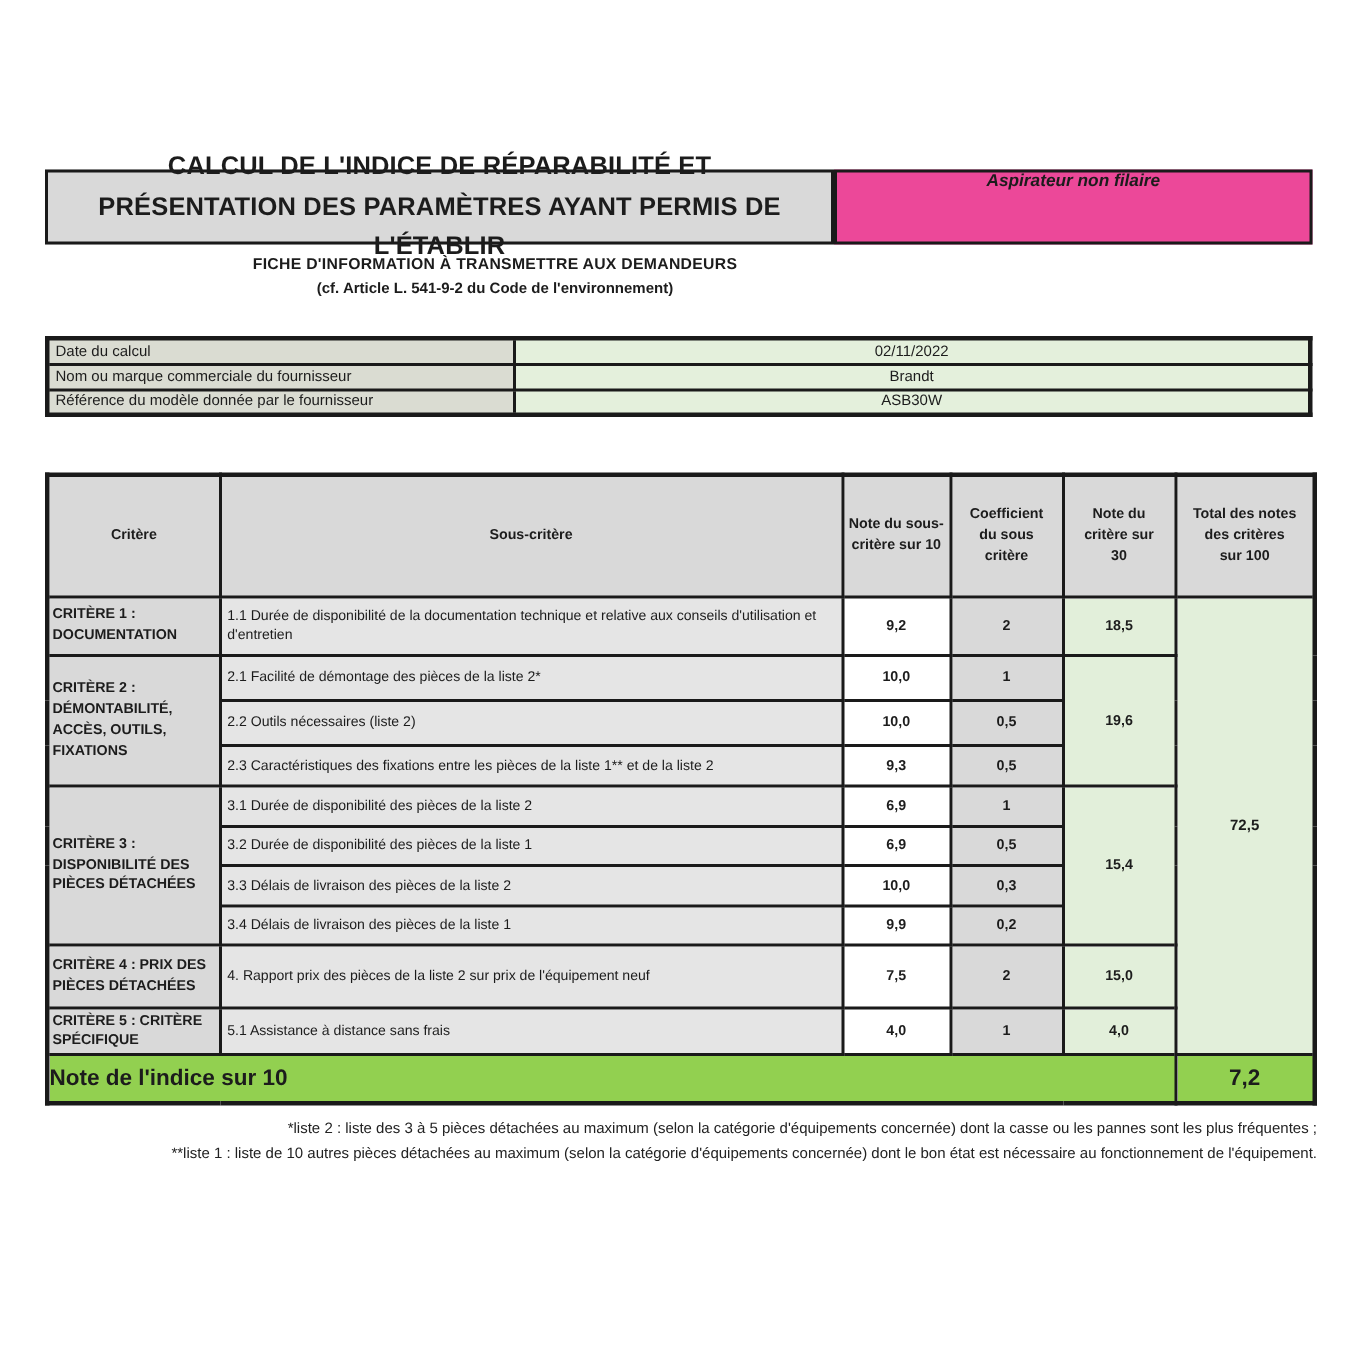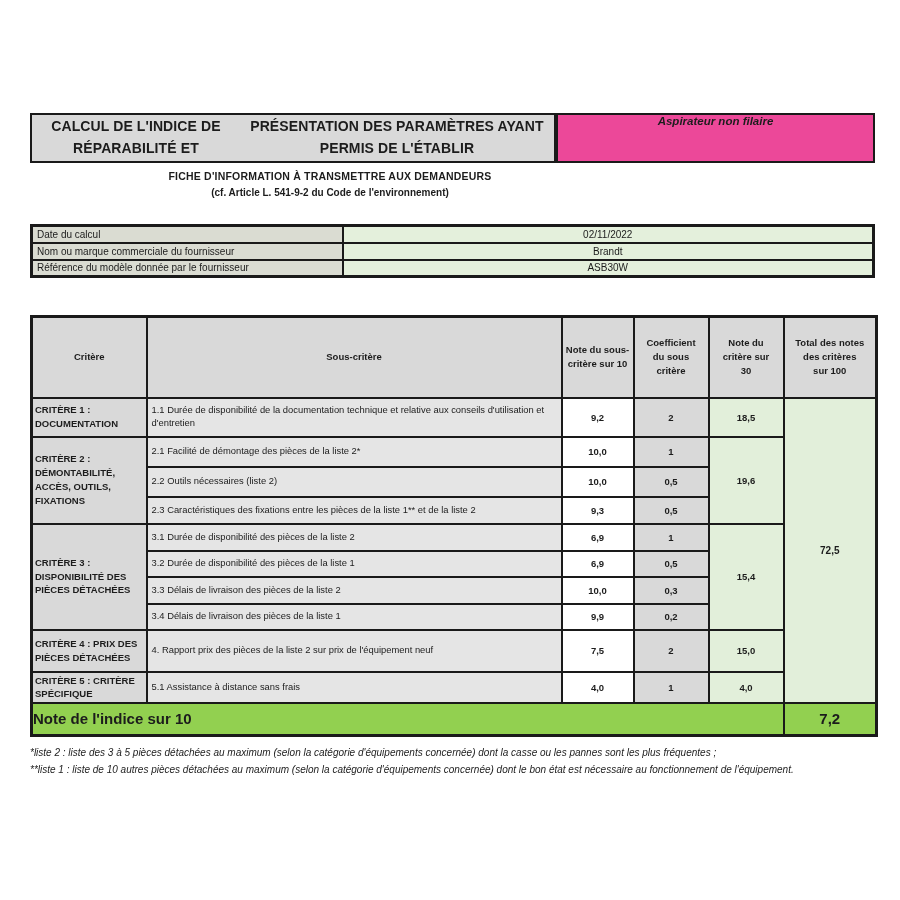--- a/index.html
+++ b/index.html
@@ -15,22 +15,22 @@
   }
   *{box-sizing:border-box;margin:0;padding:0;}
   html,body{background:#ffffff;}
   body{font-family:"Liberation Sans", sans-serif;color:#1c1c1c;}
   .sheet{position:relative;width:900px;height:900px;background:#ffffff;overflow:hidden;}
 
   
   .title-box{
     position:absolute;left:30px;top:113px;width:526px;height:50px;
     background:var(--header-gray);border:2px solid var(--border);
-    display:flex;flex-direction:row;justify-content:center;align-items:center;
-    text-align:center;font-weight:bold;font-size:14px;line-height:1.55;letter-spacing:.1px;
+    display:flex;flex-direction:column;justify-content:center;align-items:center;
+    text-align:center;font-weight:bold;font-size:17px;line-height:1.55;letter-spacing:.1px;
   }
   .product-box{
     position:absolute;left:556px;top:113px;width:319px;height:50px;
     background:#ec4899;border:2px solid var(--border);
     display:flex;justify-content:center;
     font-weight:bold;font-style:italic;font-size:11.5px;
   }
 
   
   .subtitle{
@@ -76,21 +76,21 @@
   tr.rh39{height:39px;} tr.rh30{height:30px;} tr.rh27{height:27px;}
   tr.rh26{height:26px;} tr.rh42{height:42px;} tr.rh33{height:15px;}
   .main-table tr.footer-row{height:32px;}
   .main-table tr.footer-row td{background:var(--bright-green);font-weight:bold;}
   .main-table td.score-label{text-align:left;padding-right:0;font-size:15px;vertical-align:middle;}
   .main-table td.score-value{text-align:center;font-size:15px;vertical-align:middle;}
 
   
   .footnotes{
     position:absolute;left:30px;top:744px;width:848px;
-    font-style:italic;font-size:10px;line-height:1.7;text-align:left;color:#222;
+    font-size:10px;line-height:1.7;text-align:right;color:#222;
   }
 </style>
 </head>
 <body>
 
 <div class="sheet">
 
   <div class="title-box">
     <div>CALCUL DE L'INDICE DE RÉPARABILITÉ ET</div>
     <div>PRÉSENTATION DES PARAMÈTRES AYANT PERMIS DE L'ÉTABLIR</div>

